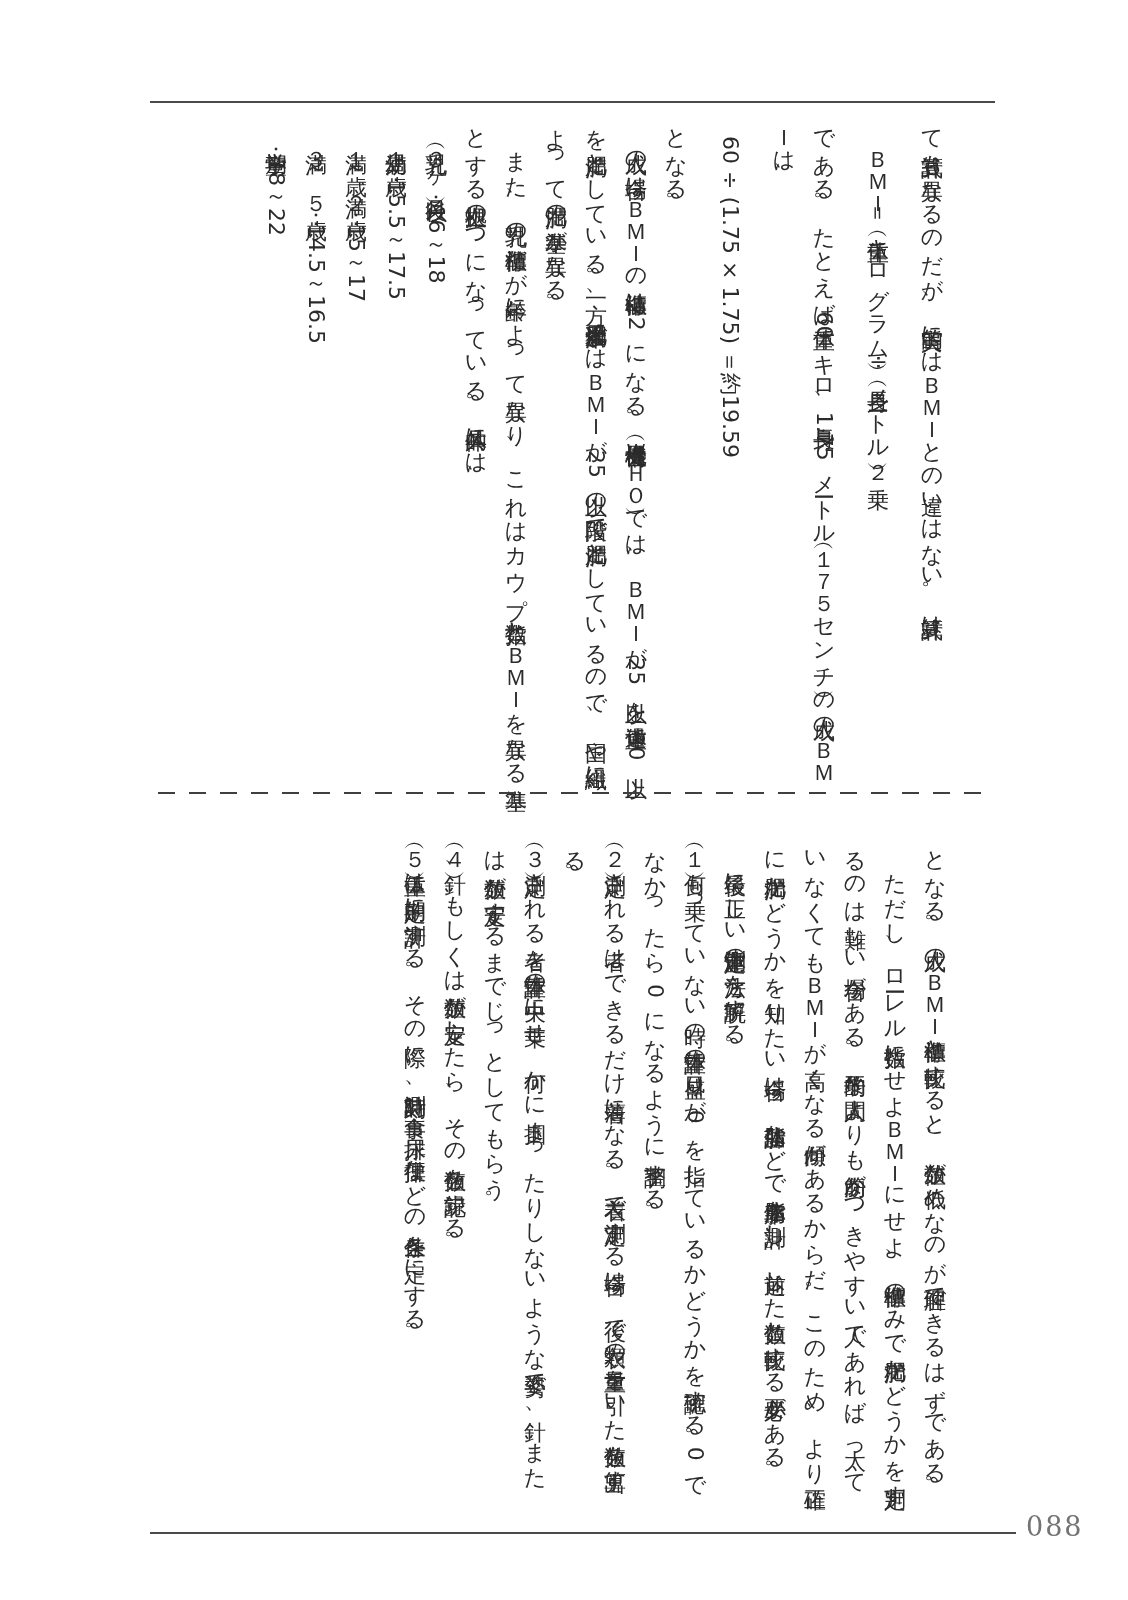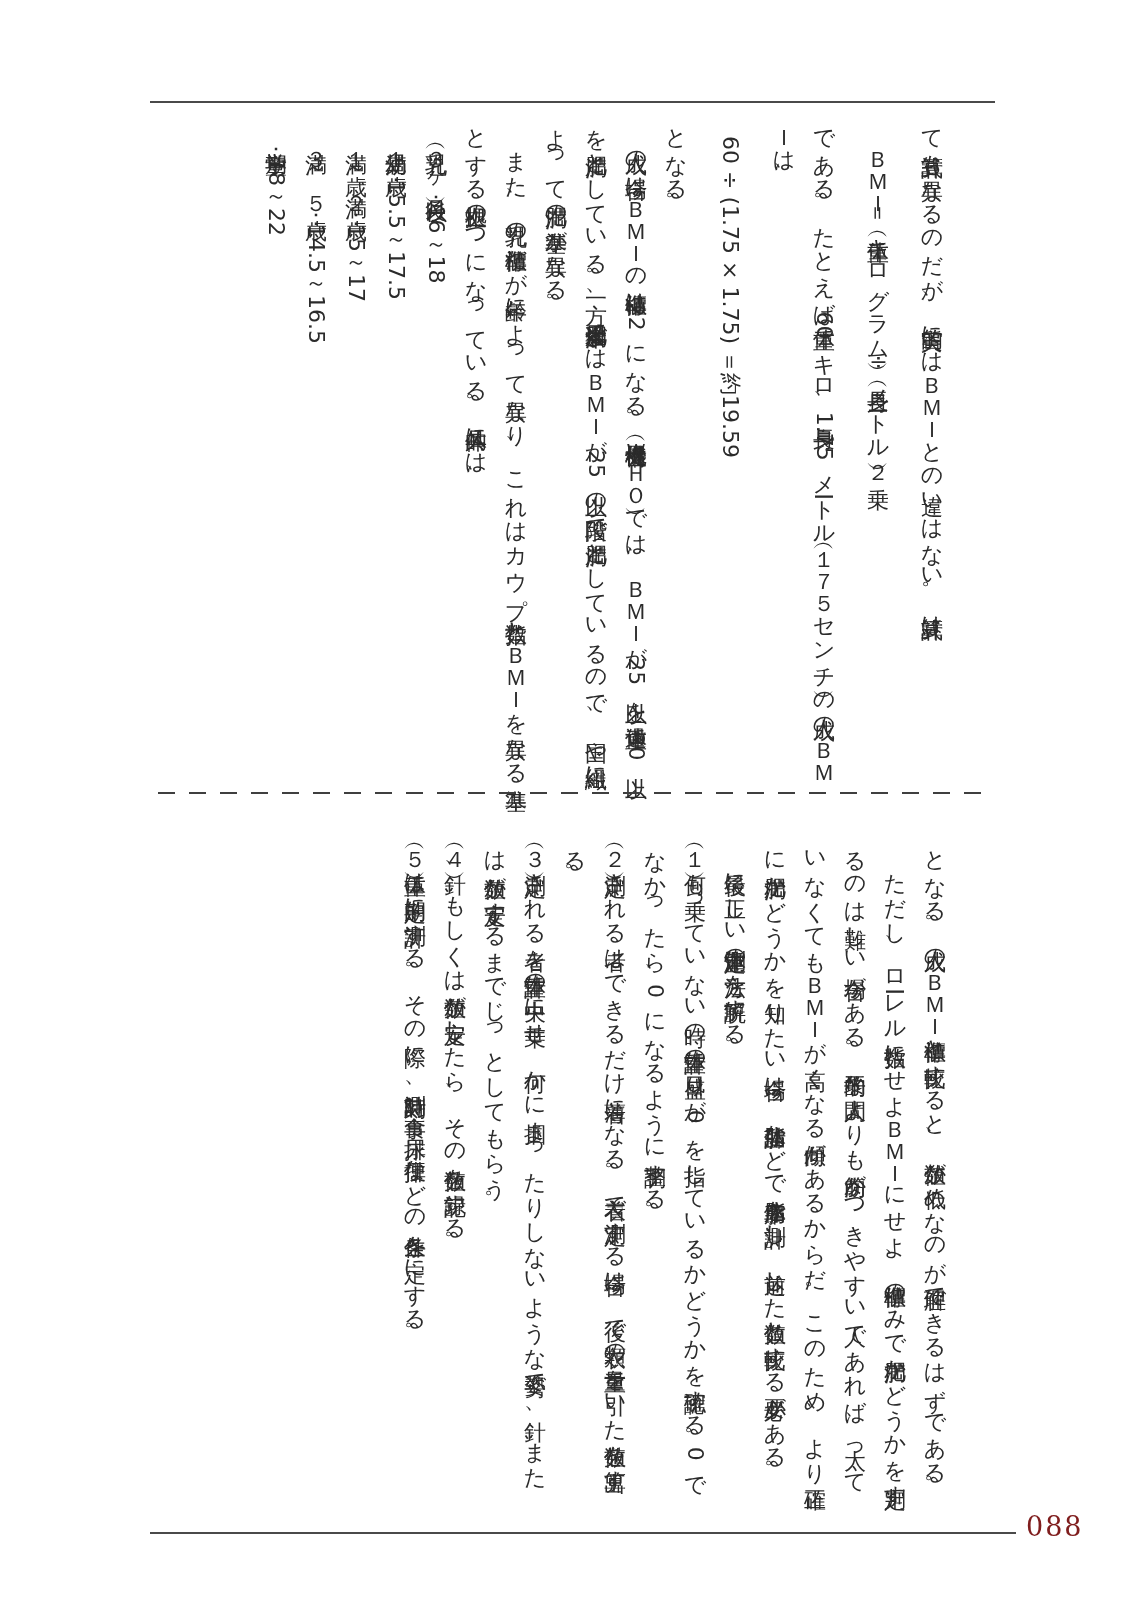--- a/index.html
+++ b/index.html
@@ -51,21 +51,21 @@
               margin-block-start: 14px;       
               margin-block-end: 14px; }       
   p.sideways { text-orientation: sideways; }  
 
   .page-num {
     position: absolute;
     left: 1026px; top: 1511px;
     font-family: "DejaVu Serif", "Liberation Serif", serif;
     font-size: 27px;
     letter-spacing: 2px;
-    color: #7f1d1d;
+    color: #737373;
   }
 </style>
 </head>
 <body>
 
 <div class="page">
 
   <div class="rule rule-top"></div>
 
   <section class="vtext sec-top">

